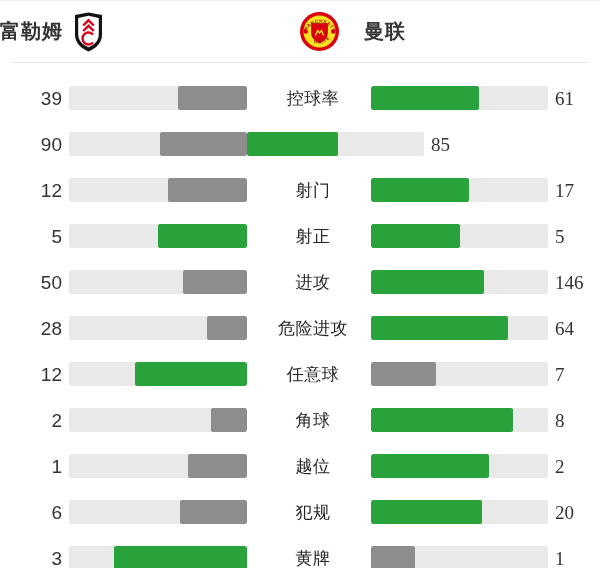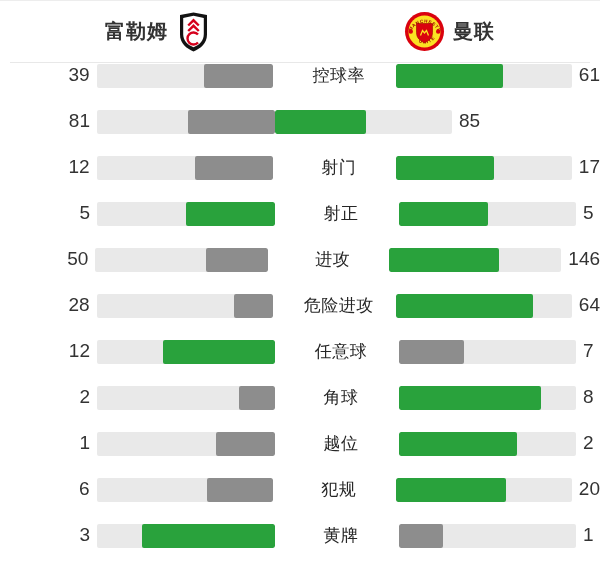--- a/index.html
+++ b/index.html
@@ -2,40 +2,40 @@
 <html><head>
 <meta charset="utf-8">
 <style>
   html,body { margin:0; padding:0; background:#fff; }
   .page {
     width:600px; height:568px; box-sizing:border-box; overflow:hidden;
     background:#fff; border-top:1px solid #ededed;
     font-family:"Liberation Sans","DejaVu Sans",sans-serif;
   }
   
-  .header { height:61px; display:flex; align-items:center; justify-content:center;gap:37px; }
+  .header { height:61px; display:flex; align-items:center; justify-content:flex-start;gap:37px; }
   .team { display:flex; align-items:center; }
   .team-name { font-size:20px; font-weight:700; color:#333; letter-spacing:1px; }
   .home .team-name { margin-right:11px; }
-  .away .team-name { margin-left:8px; }
+  .away .team-name { margin-left:24px; }
   .crest { display:block; }
   .header-spacer { width:122px; }
   .divider { height:1px; background:#e8e8e8; margin:0 10px; }
   
   .stats { padding-top:1px; }
-  .row { height:46px; display:flex; align-items:flex-start;padding-left:28px; }
+  .row { height:46px; display:flex; align-items:flex-end; }
   .val-l { width:62px; text-align:right; font-size:19px; color:#333; }
   .bar { position:relative; height:24px; background:#e9e9e9; border-radius:2px; overflow:hidden; }
   .bar-l { width:178px; margin-left:7px; }
   .bar-r { width:177px; }
   .fill { position:absolute; top:0; height:100%; border-radius:2px; }
   .fill-l { right:0; }
   .fill-r { left:0; }
   .label { width:116px; text-align:center; font-size:17px; color:#262626; font-weight:500; letter-spacing:0.5px;margin-left:8px; }
-  .val-r { flex:1; margin-left:7px; text-align:left; font-size:19px; color:#333; }
+  .val-r { flex:1; margin-left:7px; text-align:left; font-size:19px; color:#333;font-family:Liberation Serif, serif; }
 </style>
 </head>
 <body>
 
 <div class="page">
 
   <div class="header">
     <div class="team home">
       <span class="team-name">富勒姆</span>
       <svg class="crest" width="29" height="40" viewBox="0 0 29 40">
@@ -74,21 +74,21 @@
       <div class="bar bar-l">
         <div class="fill fill-l" style="width: 39%; background: rgb(141, 141, 141);"></div>
       </div>
       <div class="label">控球率</div>
       <div class="bar bar-r">
         <div class="fill fill-r" style="width: 61%; background: rgb(41, 162, 60);"></div>
       </div>
       <div class="val-r">61</div>
     </div>
       <div class="row">
-      <div class="val-l">81</div>
+      <div class="val-l">90</div>
       <div class="bar bar-l">
         <div class="fill fill-l" style="width: 48.8%; background: rgb(141, 141, 141);"></div>
       </div>
       <div class="bar bar-r">
         <div class="fill fill-r" style="width: 51.2%; background: rgb(41, 162, 60);"></div>
       </div>
       <div class="val-r">85</div>
     </div>
       <div class="row">
       <div class="val-l">12</div>

